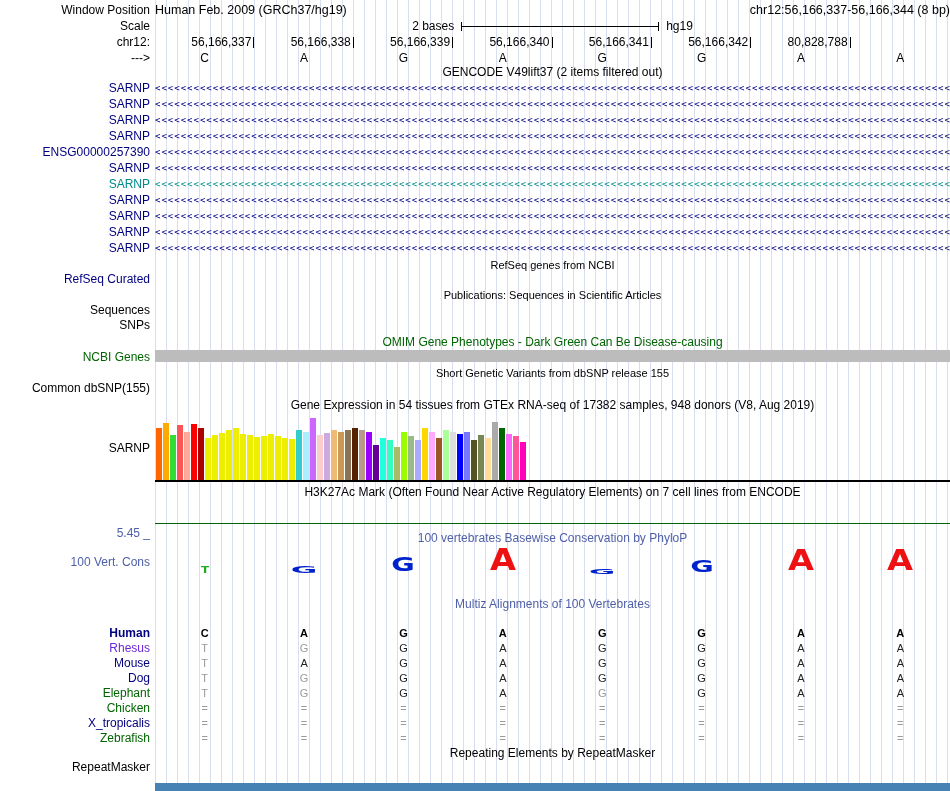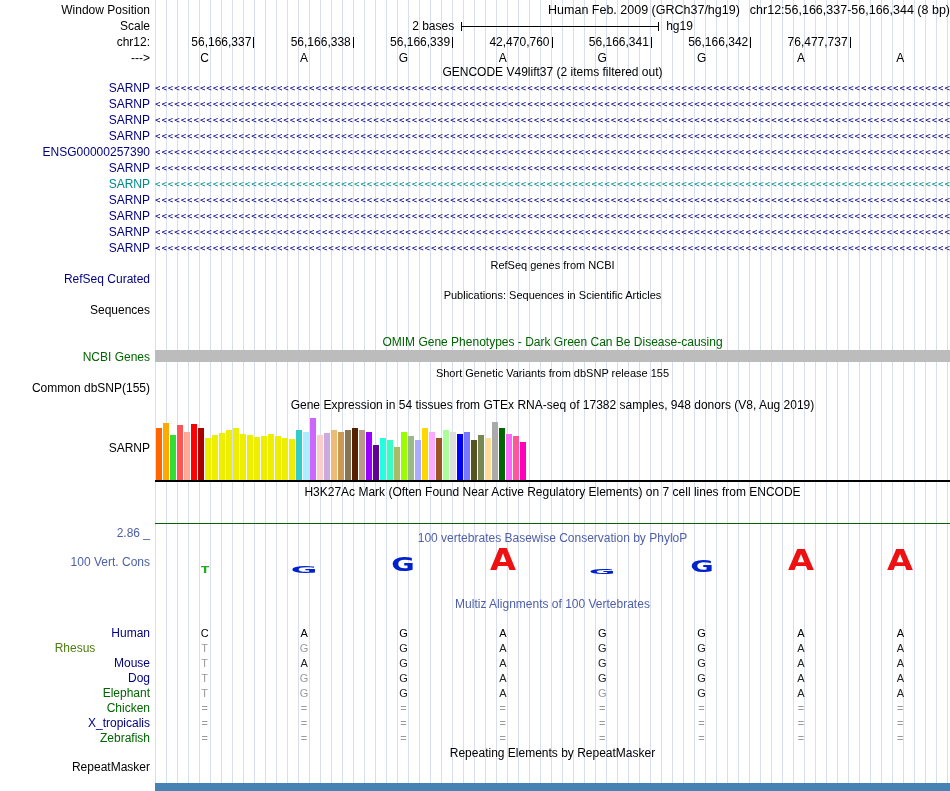--- a/index.html
+++ b/index.html
@@ -12,21 +12,21 @@
   .lbl{position:absolute;left:0;top:0;width:150px;height:100%;text-align:right;white-space:nowrap}
   .track{position:absolute;left:155px;top:0;width:795px;height:100%}
   .ctitle{text-align:center}
   .small{font-size:11px}
   .navy{color:var(--navy)}
   .green{color:var(--green-dark)}
   .blue{color:var(--track-blue)}
   .orange{color:var(--gaps-orange)}
   .cols{display:flex}
   .cols>*{flex:1 1 0;text-align:center}
-  .hdr{display:flex;justify-content:flex-end;gap:10px;font-size:12.5px}
+  .hdr{display:flex;justify-content:space-between;gap:10px;font-size:12.5px}
   .scalewrap{display:flex;justify-content:center;align-items:center;gap:7px}
   .scalebar{display:inline-block;width:198px;height:9px;border-left:1px solid #000;border-right:1px solid #000;
     background:linear-gradient(#000,#000) center/100% 1px no-repeat}
   .rcell{display:flex;justify-content:flex-end;align-items:center}
   .rcell i{width:1px;height:11px;background:#000;margin-left:2px}
   .arrows{font-family:"DejaVu Sans Mono",monospace;font-size:9px;letter-spacing:1px;
     overflow:hidden;white-space:nowrap;line-height:16px}
   #gtex-bars{position:absolute;left:155px;top:418px;width:795px;height:62px}
   #gtex-bars i{position:absolute;bottom:0;width:6px}
   #gtex-baseline{position:absolute;left:155px;top:480px;width:795px;height:2px;background:#000}
@@ -70,33 +70,33 @@
         </div>
         <div class="rcell">
           <span>56,166,338</span>
           <i></i>
         </div>
         <div class="rcell">
           <span>56,166,339</span>
           <i></i>
         </div>
         <div class="rcell">
-          <span>42,470,760</span>
+          <span>56,166,340</span>
           <i></i>
         </div>
         <div class="rcell">
           <span>56,166,341</span>
           <i></i>
         </div>
         <div class="rcell">
           <span>56,166,342</span>
           <i></i>
         </div>
         <div class="rcell">
-          <span>76,477,737</span>
+          <span>80,828,788</span>
           <i></i>
         </div>
         <div class="rcell"></div>
       </div>
   </div>
 
   <div class="row" style="top:51px">
     <div class="lbl">---&gt;</div>
     <div class="track cols" id="strand-cells">
         <span>C</span>
@@ -165,20 +165,23 @@
   </div>
   <div class="row" style="top:272px">
     <div class="lbl navy">RefSeq Curated</div>
   </div>
 
   <div class="row" style="top:303px">
     <div class="lbl">Sequences</div>
   </div>
   <div class="row" style="top:288px">
     <div class="track ctitle small">Publications: Sequences in Scientific Articles</div>
+  </div>
+  <div class="row" style="top:318px">
+    <div class="lbl">SNPs</div>
   </div>
 
   <div class="row" style="top:335px">
     <div class="track ctitle green">OMIM Gene Phenotypes - Dark Green Can Be Disease-causing</div>
   </div>
   <div id="omim-bar"></div>
   <div class="row" style="top:350px">
     <div class="lbl green">NCBI Genes</div>
   </div>
 
@@ -251,21 +254,21 @@
     <div class="lbl">SARNP</div>
   </div>
   <div id="gtex-baseline"></div>
 
   <div class="row" style="top:485px">
     <div class="track ctitle">H3K27Ac Mark (Often Found Near Active Regulatory Elements) on 7 cell lines from ENCODE</div>
   </div>
   <div id="green-line"></div>
 
   <div class="row" style="top:526px">
-    <div class="lbl blue">2.86 _</div>
+    <div class="lbl blue">5.45 _</div>
   </div>
   <div class="row" style="top:531px">
     <div class="track ctitle blue">100 vertebrates Basewise Conservation by PhyloP</div>
   </div>
   <div id="phylop-letters">
       <span style="color: rgb(34, 170, 34); font-size: 10px; left: 6.25%; transform: translateX(-50%) scale(1.2, 0.9);">T</span>
       <span style="color: rgb(0, 34, 204); font-size: 24px; left: 18.75%; transform: translateX(-50%) scale(1.35, 0.38);">G</span>
       <span style="color: rgb(0, 34, 204); font-size: 22px; left: 31.25%; transform: translateX(-50%) scale(1.3, 0.9);">G</span>
       <span style="color: rgb(238, 17, 17); font-size: 28px; left: 43.75%; transform: translateX(-50%) scale(1.2, 1.1);">A</span>
       <span style="color: rgb(0, 34, 204); font-size: 24px; left: 56.25%; transform: translateX(-50%) scale(1.35, 0.32);">G</span>
@@ -274,35 +277,35 @@
       <span style="color: rgb(238, 17, 17); font-size: 28px; left: 93.75%; transform: translateX(-50%) scale(1.2, 1);">A</span>
     </div>
   <div class="row" style="top:555px">
     <div class="lbl blue">100 Vert. Cons</div>
   </div>
 
   <div class="row" style="top:597px">
     <div class="track ctitle blue">Multiz Alignments of 100 Vertebrates</div>
   </div>
   <div id="multiz-rows">
-      <div class="row" style="top: 626px;">
+      <div class="row" style="top: 626px; font-weight: bold;">
         <div class="lbl" style="color: rgb(0, 0, 128);">Human</div>
         <div class="track cols mz">
           <span style="color: rgb(0, 0, 0);">C</span>
           <span style="color: rgb(0, 0, 0);">A</span>
           <span style="color: rgb(0, 0, 0);">G</span>
           <span style="color: rgb(0, 0, 0);">A</span>
           <span style="color: rgb(0, 0, 0);">G</span>
           <span style="color: rgb(0, 0, 0);">G</span>
           <span style="color: rgb(0, 0, 0);">A</span>
           <span style="color: rgb(0, 0, 0);">A</span>
         </div>
       </div>
       <div class="row" style="top: 641px;">
-        <div class="lbl" style="color: #4d7c0f; text-align: center;">Rhesus</div>
+        <div class="lbl" style="color: #6d28d9;">Rhesus</div>
         <div class="track cols mz">
           <span style="color: rgb(154, 154, 154);">T</span>
           <span style="color: rgb(154, 154, 154);">G</span>
           <span style="color: rgb(34, 34, 34);">G</span>
           <span style="color: rgb(34, 34, 34);">A</span>
           <span style="color: rgb(34, 34, 34);">G</span>
           <span style="color: rgb(34, 34, 34);">G</span>
           <span style="color: rgb(34, 34, 34);">A</span>
           <span style="color: rgb(34, 34, 34);">A</span>
         </div>

